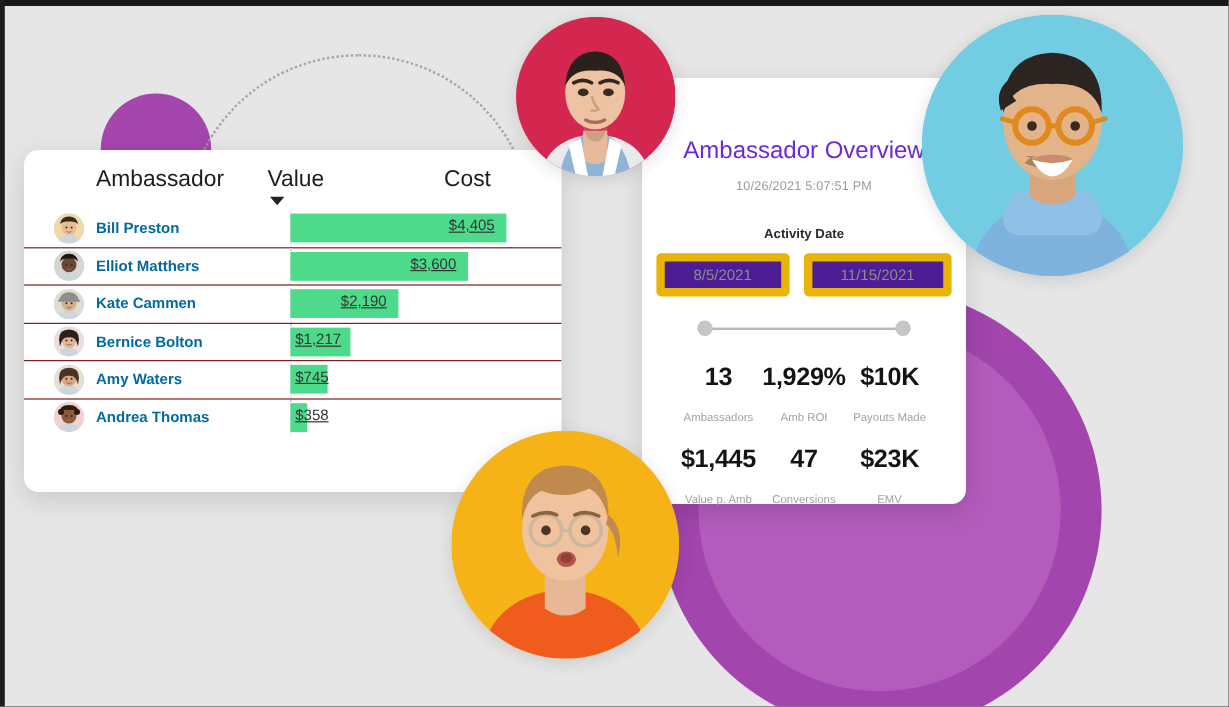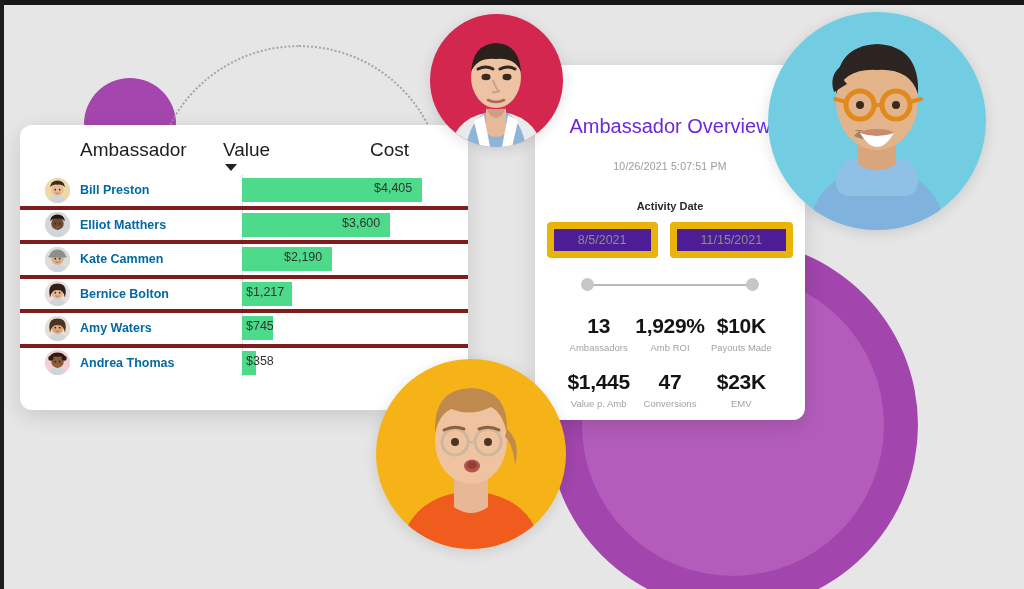--- a/index.html
+++ b/index.html
@@ -93,21 +93,21 @@
     width: 0; height: 0;
     border-left: 6px solid transparent;
     border-right: 6px solid transparent;
     border-top: 7px solid #222;
   }
 
   .rows { position: relative; }
   .row {
     position: relative;
     height: 30.5px;
-    border-top: 4px solid #7f1d1d;
+    border-top: 1px solid #7f1d1d;
     display: flex;
     align-items: center;
   }
   .row:first-child { border-top: none; }
 
   .avatar {
     position: absolute;
     left: 25px;
     width: 25px; height: 25px;
     border-radius: 50%;
@@ -140,35 +140,36 @@
     left: 20px; top: 3px;
     height: 24px;
     background: #4ddb8b;
   }
   .bar-value {
     position: absolute;
     top: 6px;
     font-size: 12.5px;
     color: #333;
     white-space: nowrap;
+    text-decoration: underline;
   }
 
   
   .overview-card {
     left: 535px; top: 65px;
     width: 270px; height: 355px;
     text-align: center;
   }
   .ov-title {
     margin-top: 50px;
     font-size: 20px;
     color: #6d28d9;
   }
   .ov-timestamp {
-    margin-top: 22px;
+    margin-top: 11px;
     font-size: 10.5px;
     color: #9b9b9b;
     letter-spacing: .2px;
   }
   .ov-activity-label {
     margin-top: 28px;
     font-size: 11px;
     font-weight: bold;
     color: #2a2a2a;
   }
@@ -215,21 +216,21 @@
     padding: 0 28px;
   }
   .stat-value {
     font-size: 21px;
     font-weight: bold;
     color: #141414;
     line-height: 1.15;
     letter-spacing: -.3px;
   }
   .stat-label {
-    margin-top: 4px;
+    margin-top: 16px;
     font-size: 9.5px;
     color: #a2a2a2;
   }
 
   
   .photo {
     position: absolute;
     border-radius: 50%;
     overflow: hidden;
     z-index: 40;

